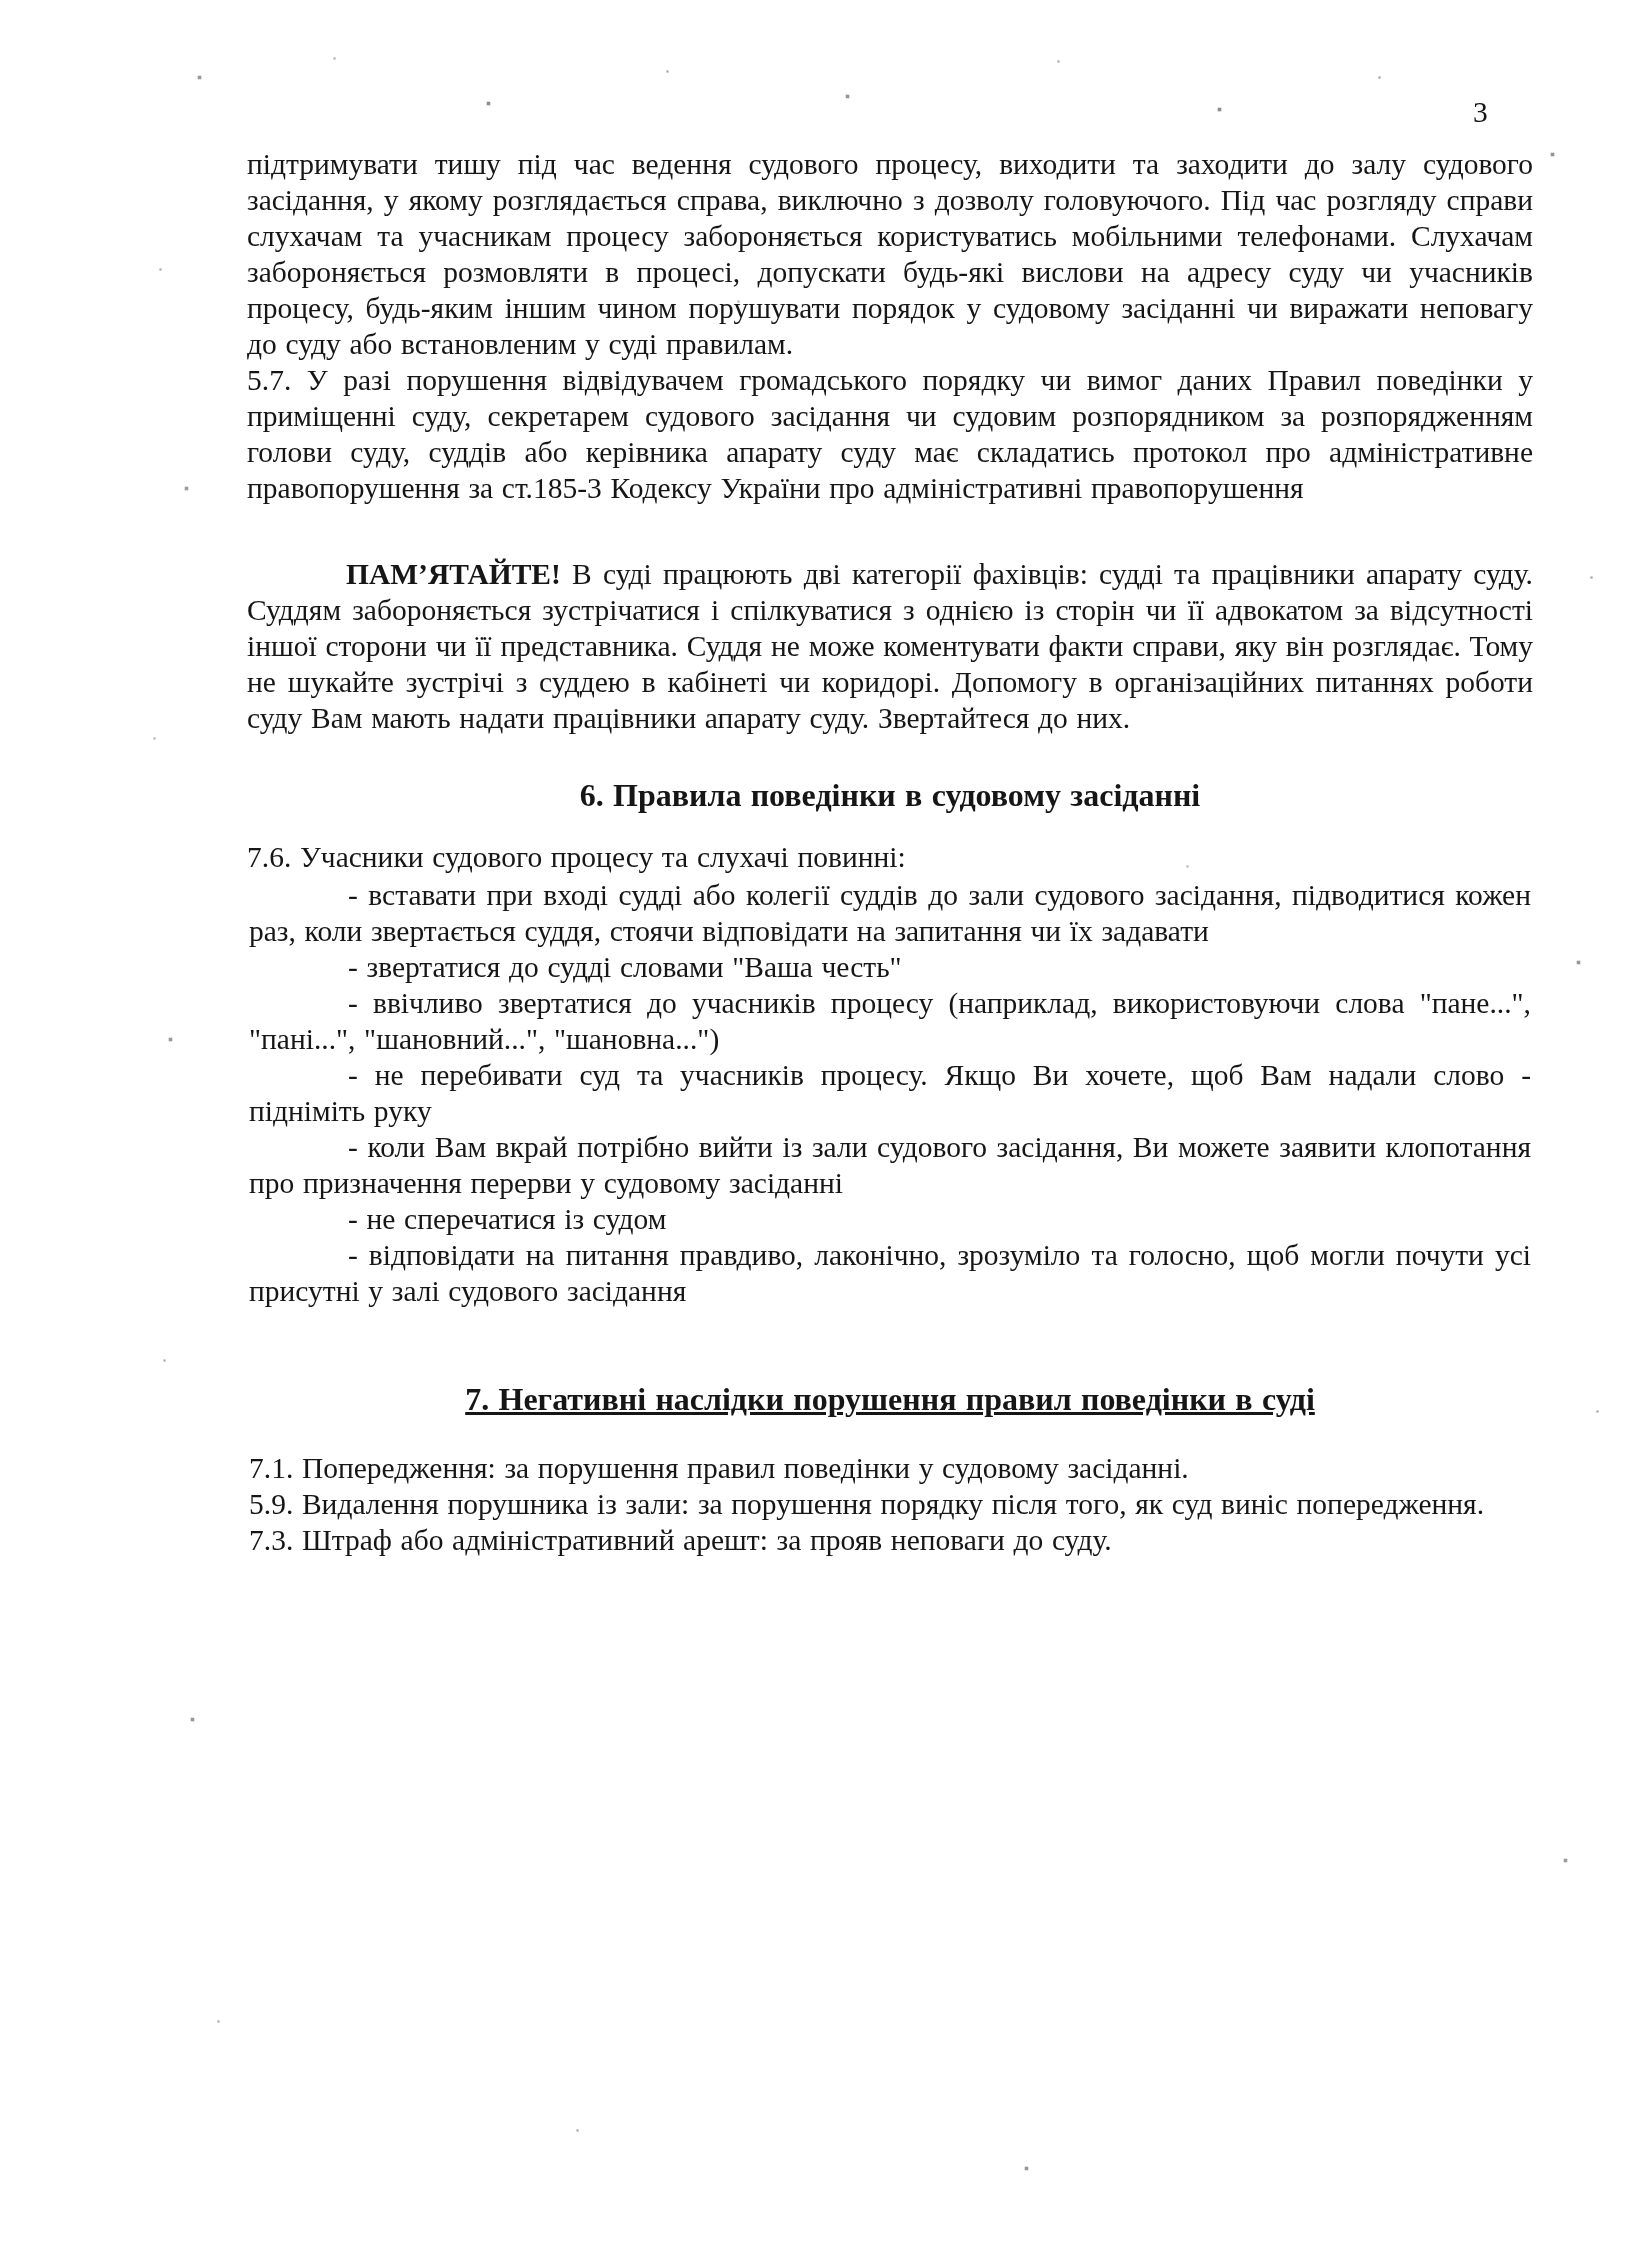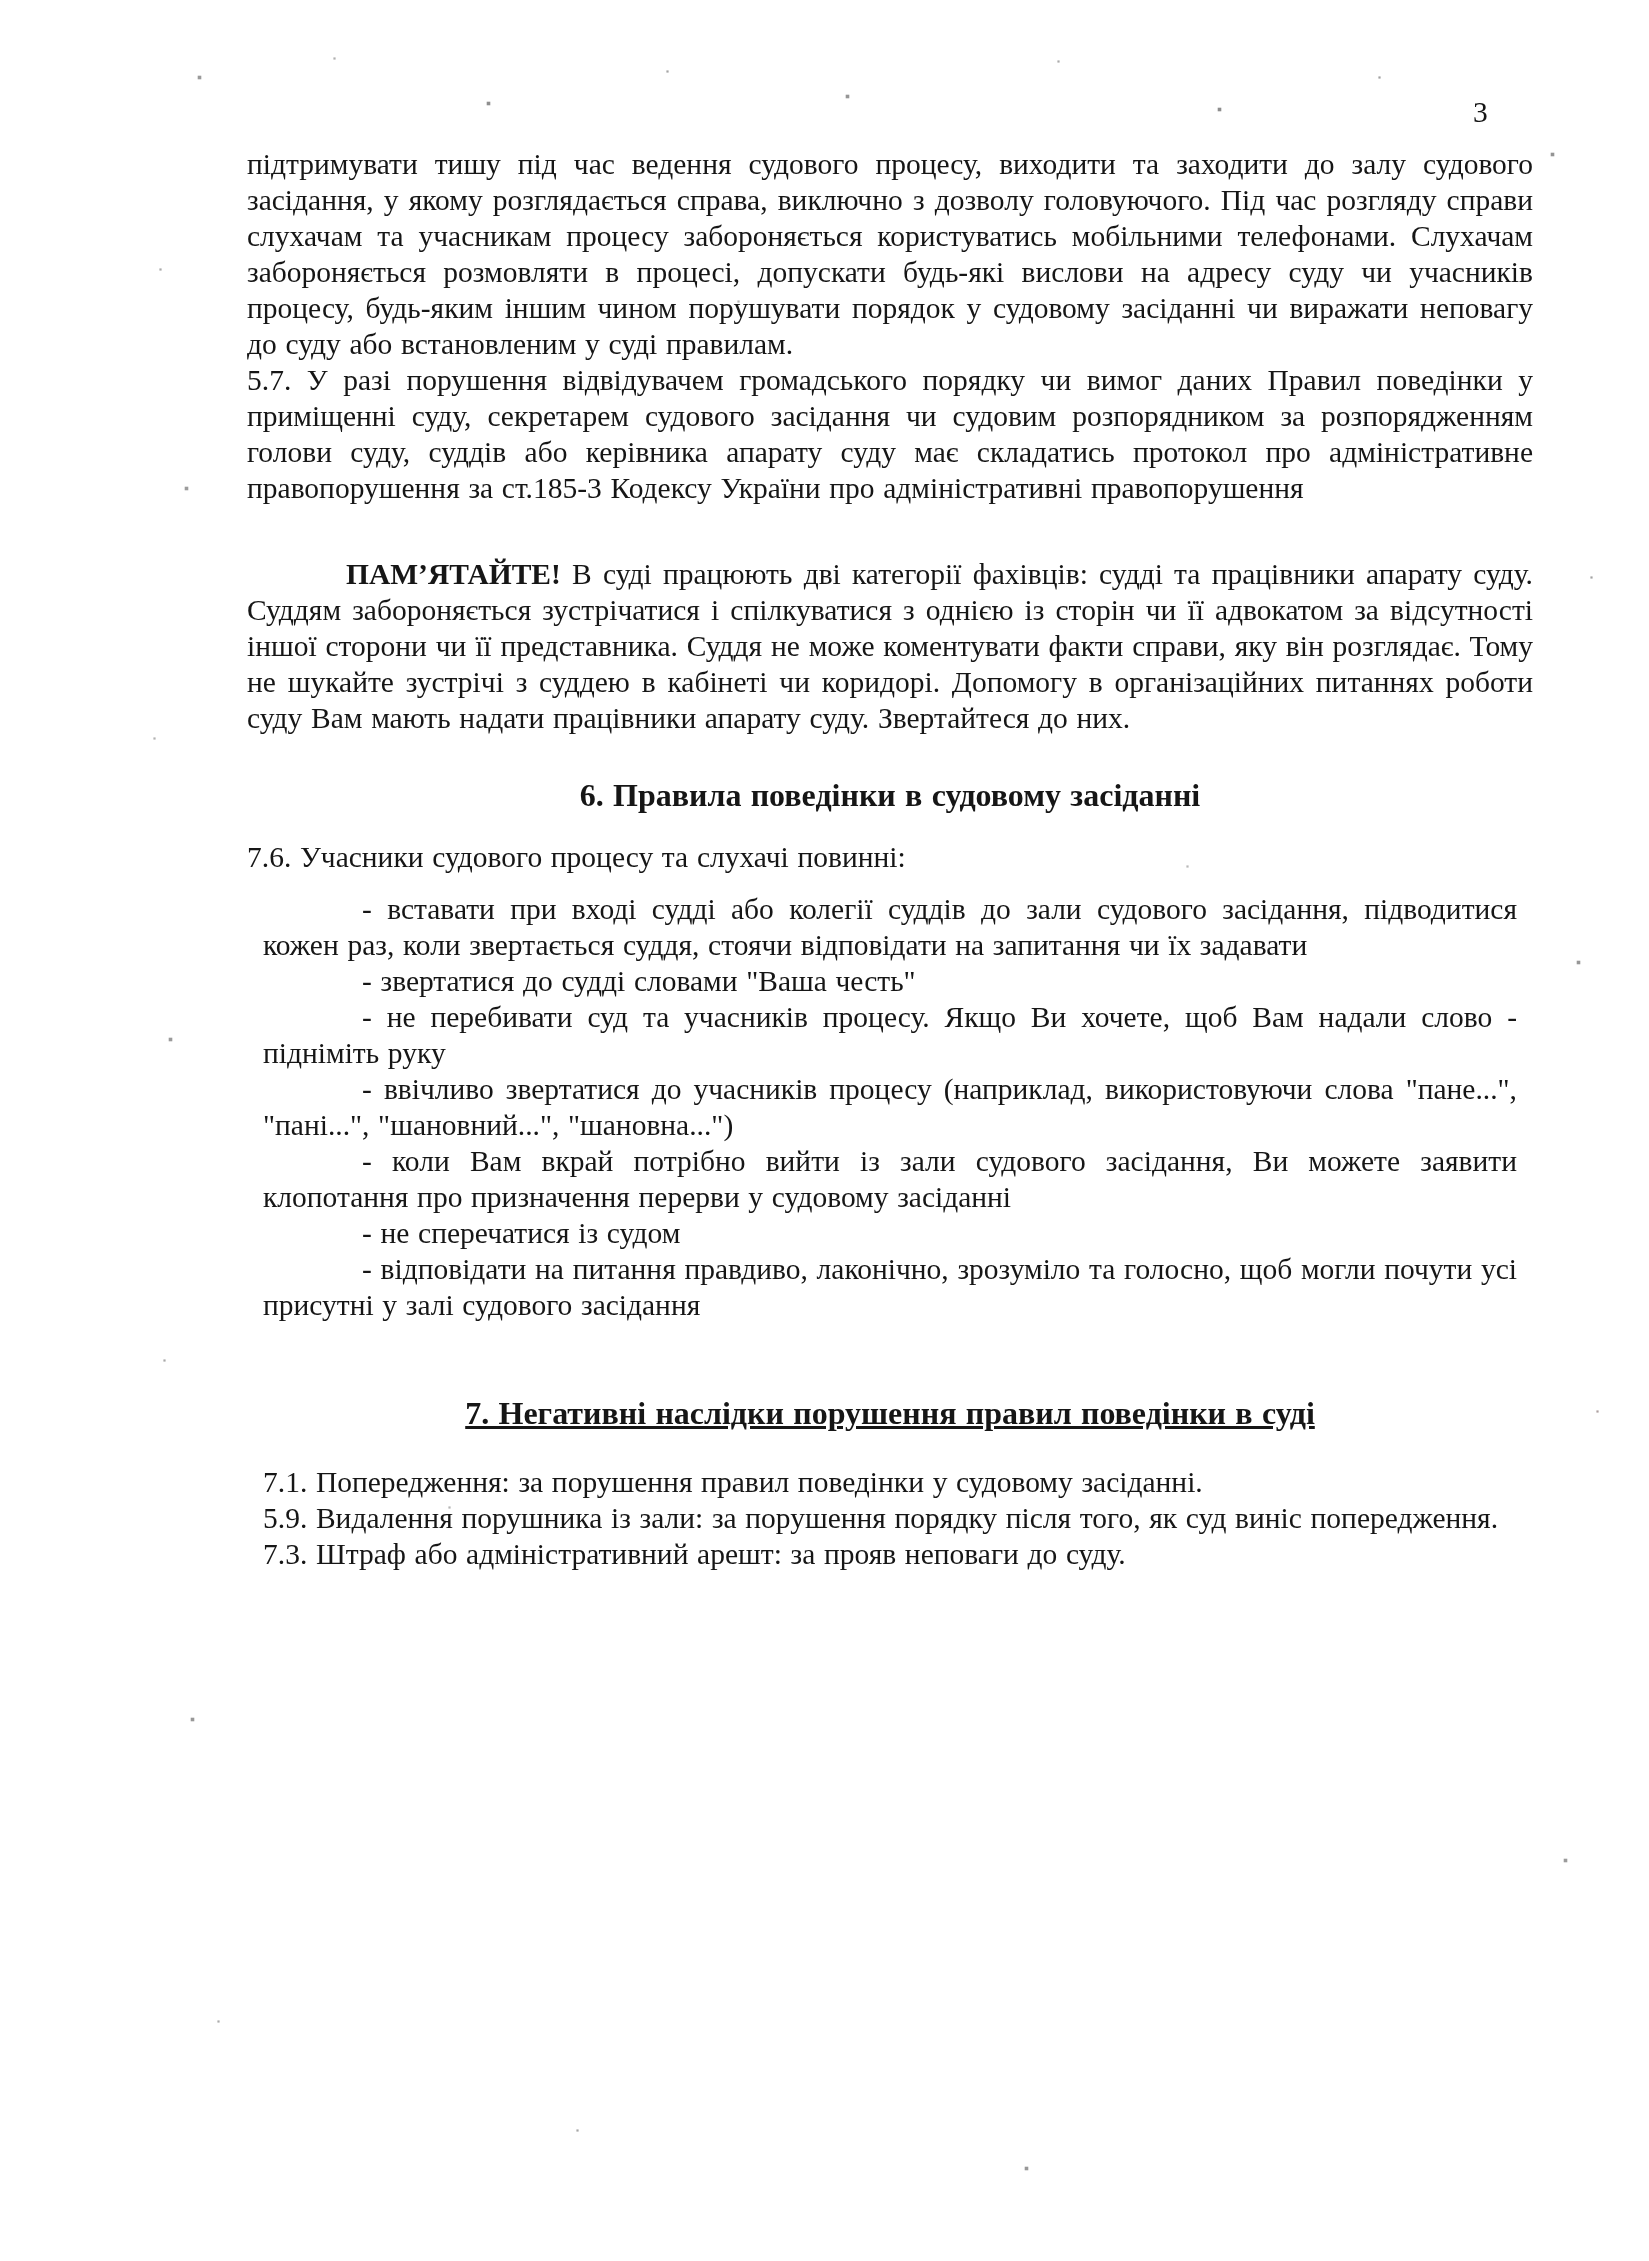--- a/index.html
+++ b/index.html
@@ -51,21 +51,21 @@
     line-height: 36px;
     font-weight: bold;
     text-align: center;
     text-indent: 0;
   }
   .heading.h7 {
     margin: 72px 0 33px 0;
     text-decoration: underline;
   }
   .rules, .consequences {
-    margin: 16px;
+    margin: 2px;
     padding: 0;
     list-style: none;
   }
   
   .noise {
     position: absolute;
     top: 0; left: 0;
     width: 1.3px; height: 1.3px;
     background: transparent;
     box-shadow:
@@ -113,22 +113,22 @@
 
     <p class="para indent remember"><span class="lead">ПАМ’ЯТАЙТЕ!</span><span> В суді працюють дві категорії фахівців: судді та працівники апарату суду. Суддям забороняється зустрічатися і спілкуватися з однією із сторін чи її адвокатом за відсутності іншої сторони чи її представника. Суддя не може коментувати факти справи, яку він розглядає. Тому не шукайте зустрічі з суддею в кабінеті чи коридорі. Допомогу в організаційних питаннях роботи суду Вам мають надати працівники апарату суду. Звертайтеся до них.</span></p>
 
     <p class="para heading">6. Правила поведінки в судовому засіданні</p>
 
     <p class="para">7.6. Учасники судового процесу та слухачі повинні:</p>
 
     <div class="rules">
       <p class="para indent">- вставати при вході судді або колегії суддів до зали судового засідання, підводитися кожен раз, коли звертається суддя, стоячи відповідати на запитання чи їх задавати</p>
       <p class="para indent">- звертатися до судді словами "Ваша честь"</p>
+      <p class="para indent">- ввічливо звертатися до учасників процесу (наприклад, використовуючи слова "пане...", "пані...", "шановний...", "шановна...")</p>
       <p class="para indent">- не перебивати суд та учасників процесу. Якщо Ви хочете, щоб Вам надали слово - підніміть руку</p>
-      <p class="para indent">- ввічливо звертатися до учасників процесу (наприклад, використовуючи слова "пане...", "пані...", "шановний...", "шановна...")</p>
       <p class="para indent">- коли Вам вкрай потрібно вийти із зали судового засідання, Ви можете заявити клопотання про призначення перерви у судовому засіданні</p>
       <p class="para indent">- не сперечатися із судом</p>
       <p class="para indent">- відповідати на питання правдиво, лаконічно, зрозуміло та голосно, щоб могли почути усі присутні у залі судового засідання</p>
     </div>
 
     <p class="para heading h7">7. Негативні наслідки порушення правил поведінки в суді</p>
 
     <div class="consequences">
       <p class="para">7.1. Попередження: за порушення правил поведінки у судовому засіданні.</p>
       <p class="para">5.9. Видалення порушника із зали: за порушення порядку після того, як суд виніс попередження.</p>

